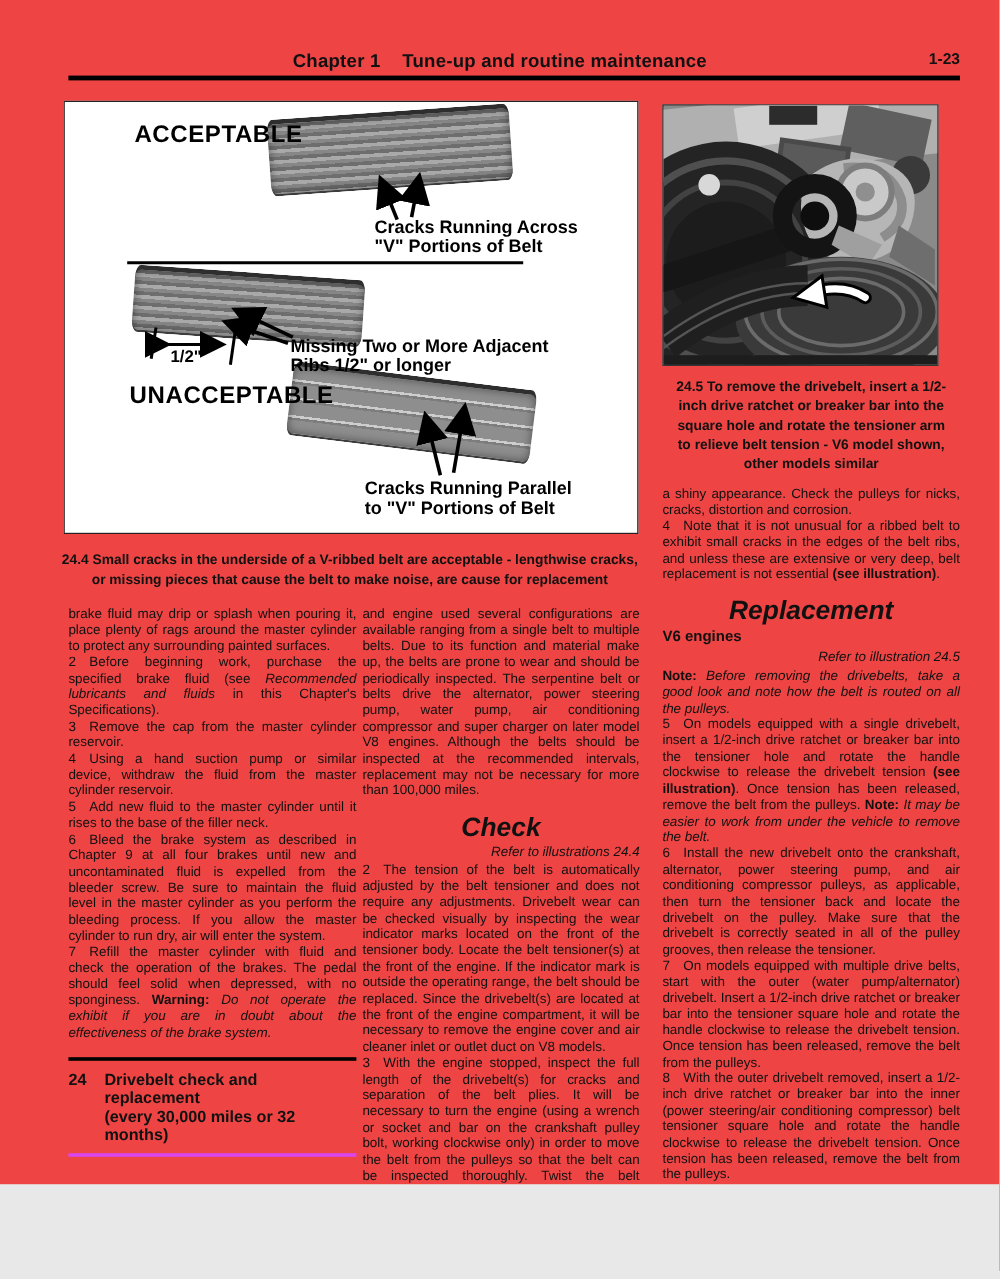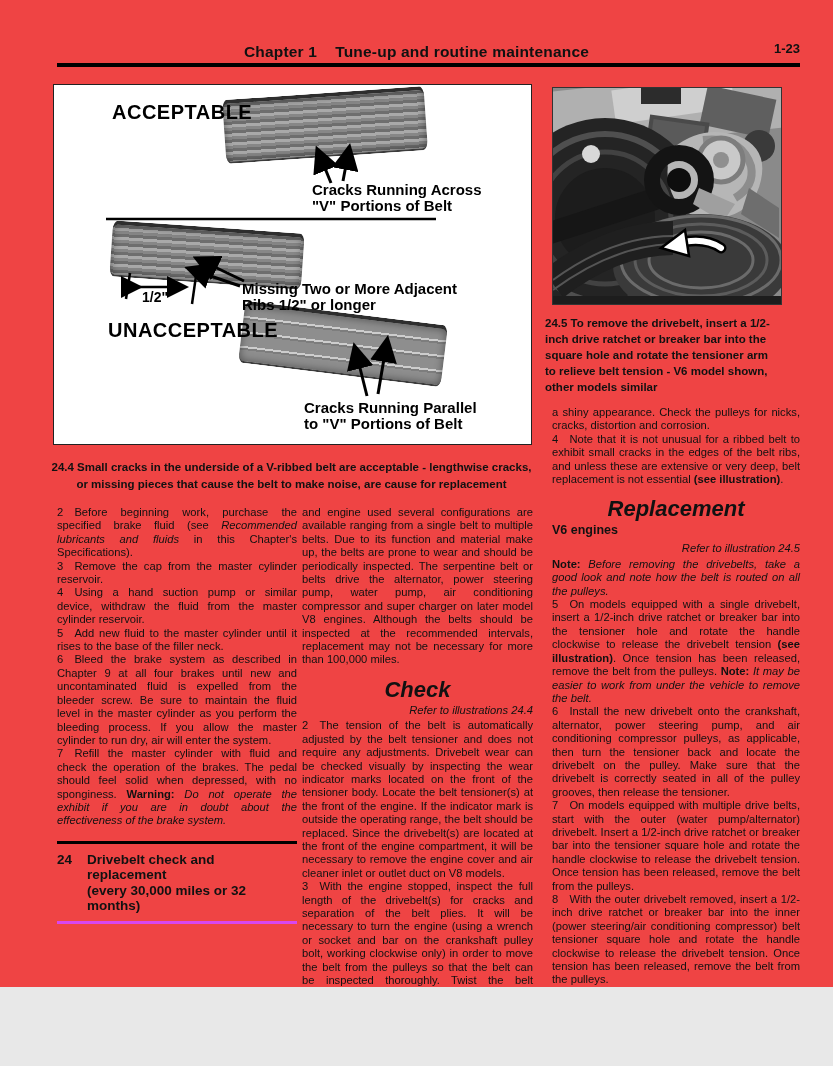--- a/index.html
+++ b/index.html
@@ -29,21 +29,21 @@
   .belt2{left:57px;top:142px;width:192px;height:50px;transform:rotate(4deg);}
   .belt3{left:187px;top:228px;width:204px;height:56px;transform:rotate(7deg);
          background:repeating-linear-gradient(180deg,#8e8e8e 0 11px,#cdcdcd 11px 13px,#7d7d7d 13px 15px);}
   .fig-overlay{position:absolute;left:0;top:0;width:477px;height:359px;}
   
   .cap244{position:absolute;left:45px;top:459px;width:493px;text-align:center;
           font-weight:bold;font-size:11.5px;line-height:16.5px;white-space:pre-line;}
   
   .photo245{position:absolute;left:552px;top:87px;width:228px;height:216px;
             border:1px solid #333;background:#8f8f8f;}
-  .cap245{position:absolute;left:545px;top:315px;width:262px;text-align:left;
+  .cap245{position:absolute;left:545px;top:315px;width:262px;text-align:center;
           font-weight:bold;font-size:11.5px;line-height:16px;white-space:pre-line;}
   
   .col{position:absolute;font-size:11.2px;line-height:13.4px;text-align:justify;}
   .col1{left:57px;top:506px;width:240px;}
   .col2{left:302px;top:506px;width:231px;}
   .col3{left:552px;top:406px;width:248px;}
   .col p{margin:0;}
   .seg-bold{font-weight:bold;}
   .seg-italic{font-style:italic;}
   .h1{font-weight:bold;font-style:italic;font-size:22px;line-height:18px;
@@ -152,20 +152,21 @@
       <rect x="0" y="208" width="228" height="8" fill="#1d1d1d"></rect>
     </svg>
   </div>
   <div class="cap245">24.5  To remove the drivebelt, insert a 1/2-
 inch drive ratchet or breaker bar into the
 square hole and rotate the tensioner arm
 to relieve belt tension - V6 model shown,
 other models similar</div>
 
   <div class="col col1">
+      <p><span>brake fluid may drip or splash when pouring it, place plenty of rags around the master cylinder to protect any surrounding painted surfaces.</span></p>
       <p><span>2 Before beginning work, purchase the specified brake fluid (see </span><span class="seg-italic">Recommended lubricants and fluids</span><span> in this Chapter's Specifications).</span></p>
       <p><span>3 Remove the cap from the master cylinder reservoir.</span></p>
       <p><span>4 Using a hand suction pump or similar device, withdraw the fluid from the master cylinder reservoir.</span></p>
       <p><span>5 Add new fluid to the master cylinder until it rises to the base of the filler neck.</span></p>
       <p><span>6 Bleed the brake system as described in Chapter 9 at all four brakes until new and uncontaminated fluid is expelled from the bleeder screw. Be sure to maintain the fluid level in the master cylinder as you perform the bleeding process. If you allow the master cylinder to run dry, air will enter the system.</span></p>
       <p><span>7 Refill the master cylinder with fluid and check the operation of the brakes. The pedal should feel solid when depressed, with no sponginess. </span><span class="seg-bold">Warning:</span><span> </span><span class="seg-italic">Do not operate the exhibit if you are in doubt about the effectiveness of the brake system.</span></p>
       <div class="section-head">
         <div class="section-title">
           <span class="section-num">24</span>
           <span class="section-lines">Drivebelt check and replacement

